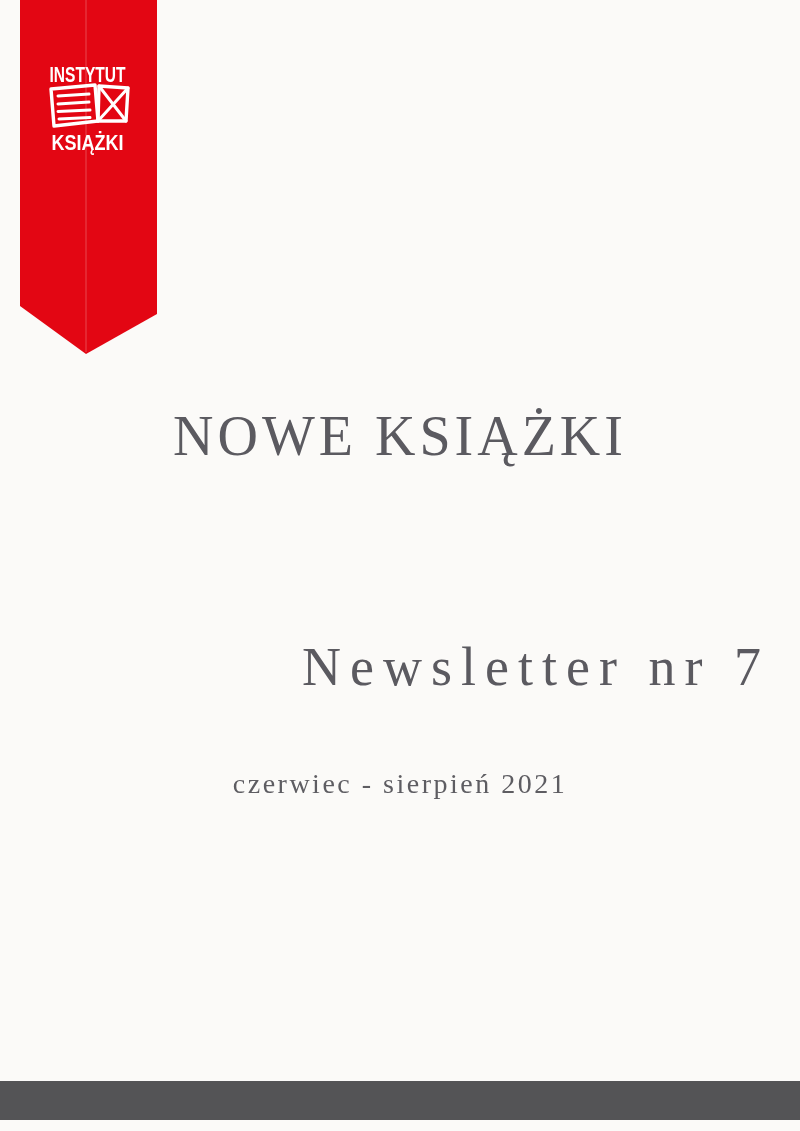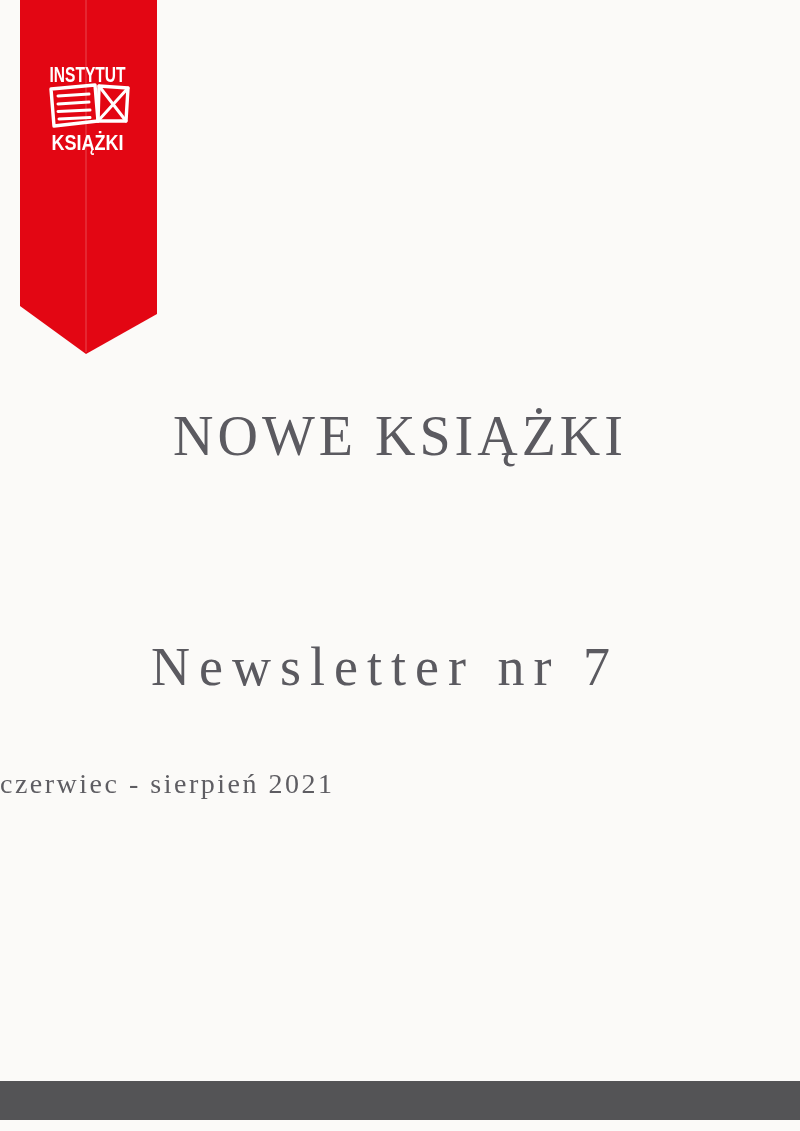--- a/index.html
+++ b/index.html
@@ -30,29 +30,30 @@
     font-size: 56px;
     line-height: 78px;
     letter-spacing: 4px;
     color: #5b5a60;
     font-weight: normal;
     margin: 0;
   }
   .subtitle {
     position: absolute;
     top: 639px; left: 0; width: 770px;
-    text-align: center;
+    text-align: right;
     font-size: 54px;
     line-height: 56px;
     letter-spacing: 9px;
     color: #5b5a60;
   }
   .daterange {
     position: absolute;
     top: 769px; left: 0; width: 800px;
+    text-align: center;
     font-size: 28px;
     line-height: 30px;
     letter-spacing: 2.5px;
     color: #5e5d62;
   }
   .footer-bar {
     position: absolute;
     top: 1081px; left: 0;
     width: 800px; height: 39px;
     background: #545456;

